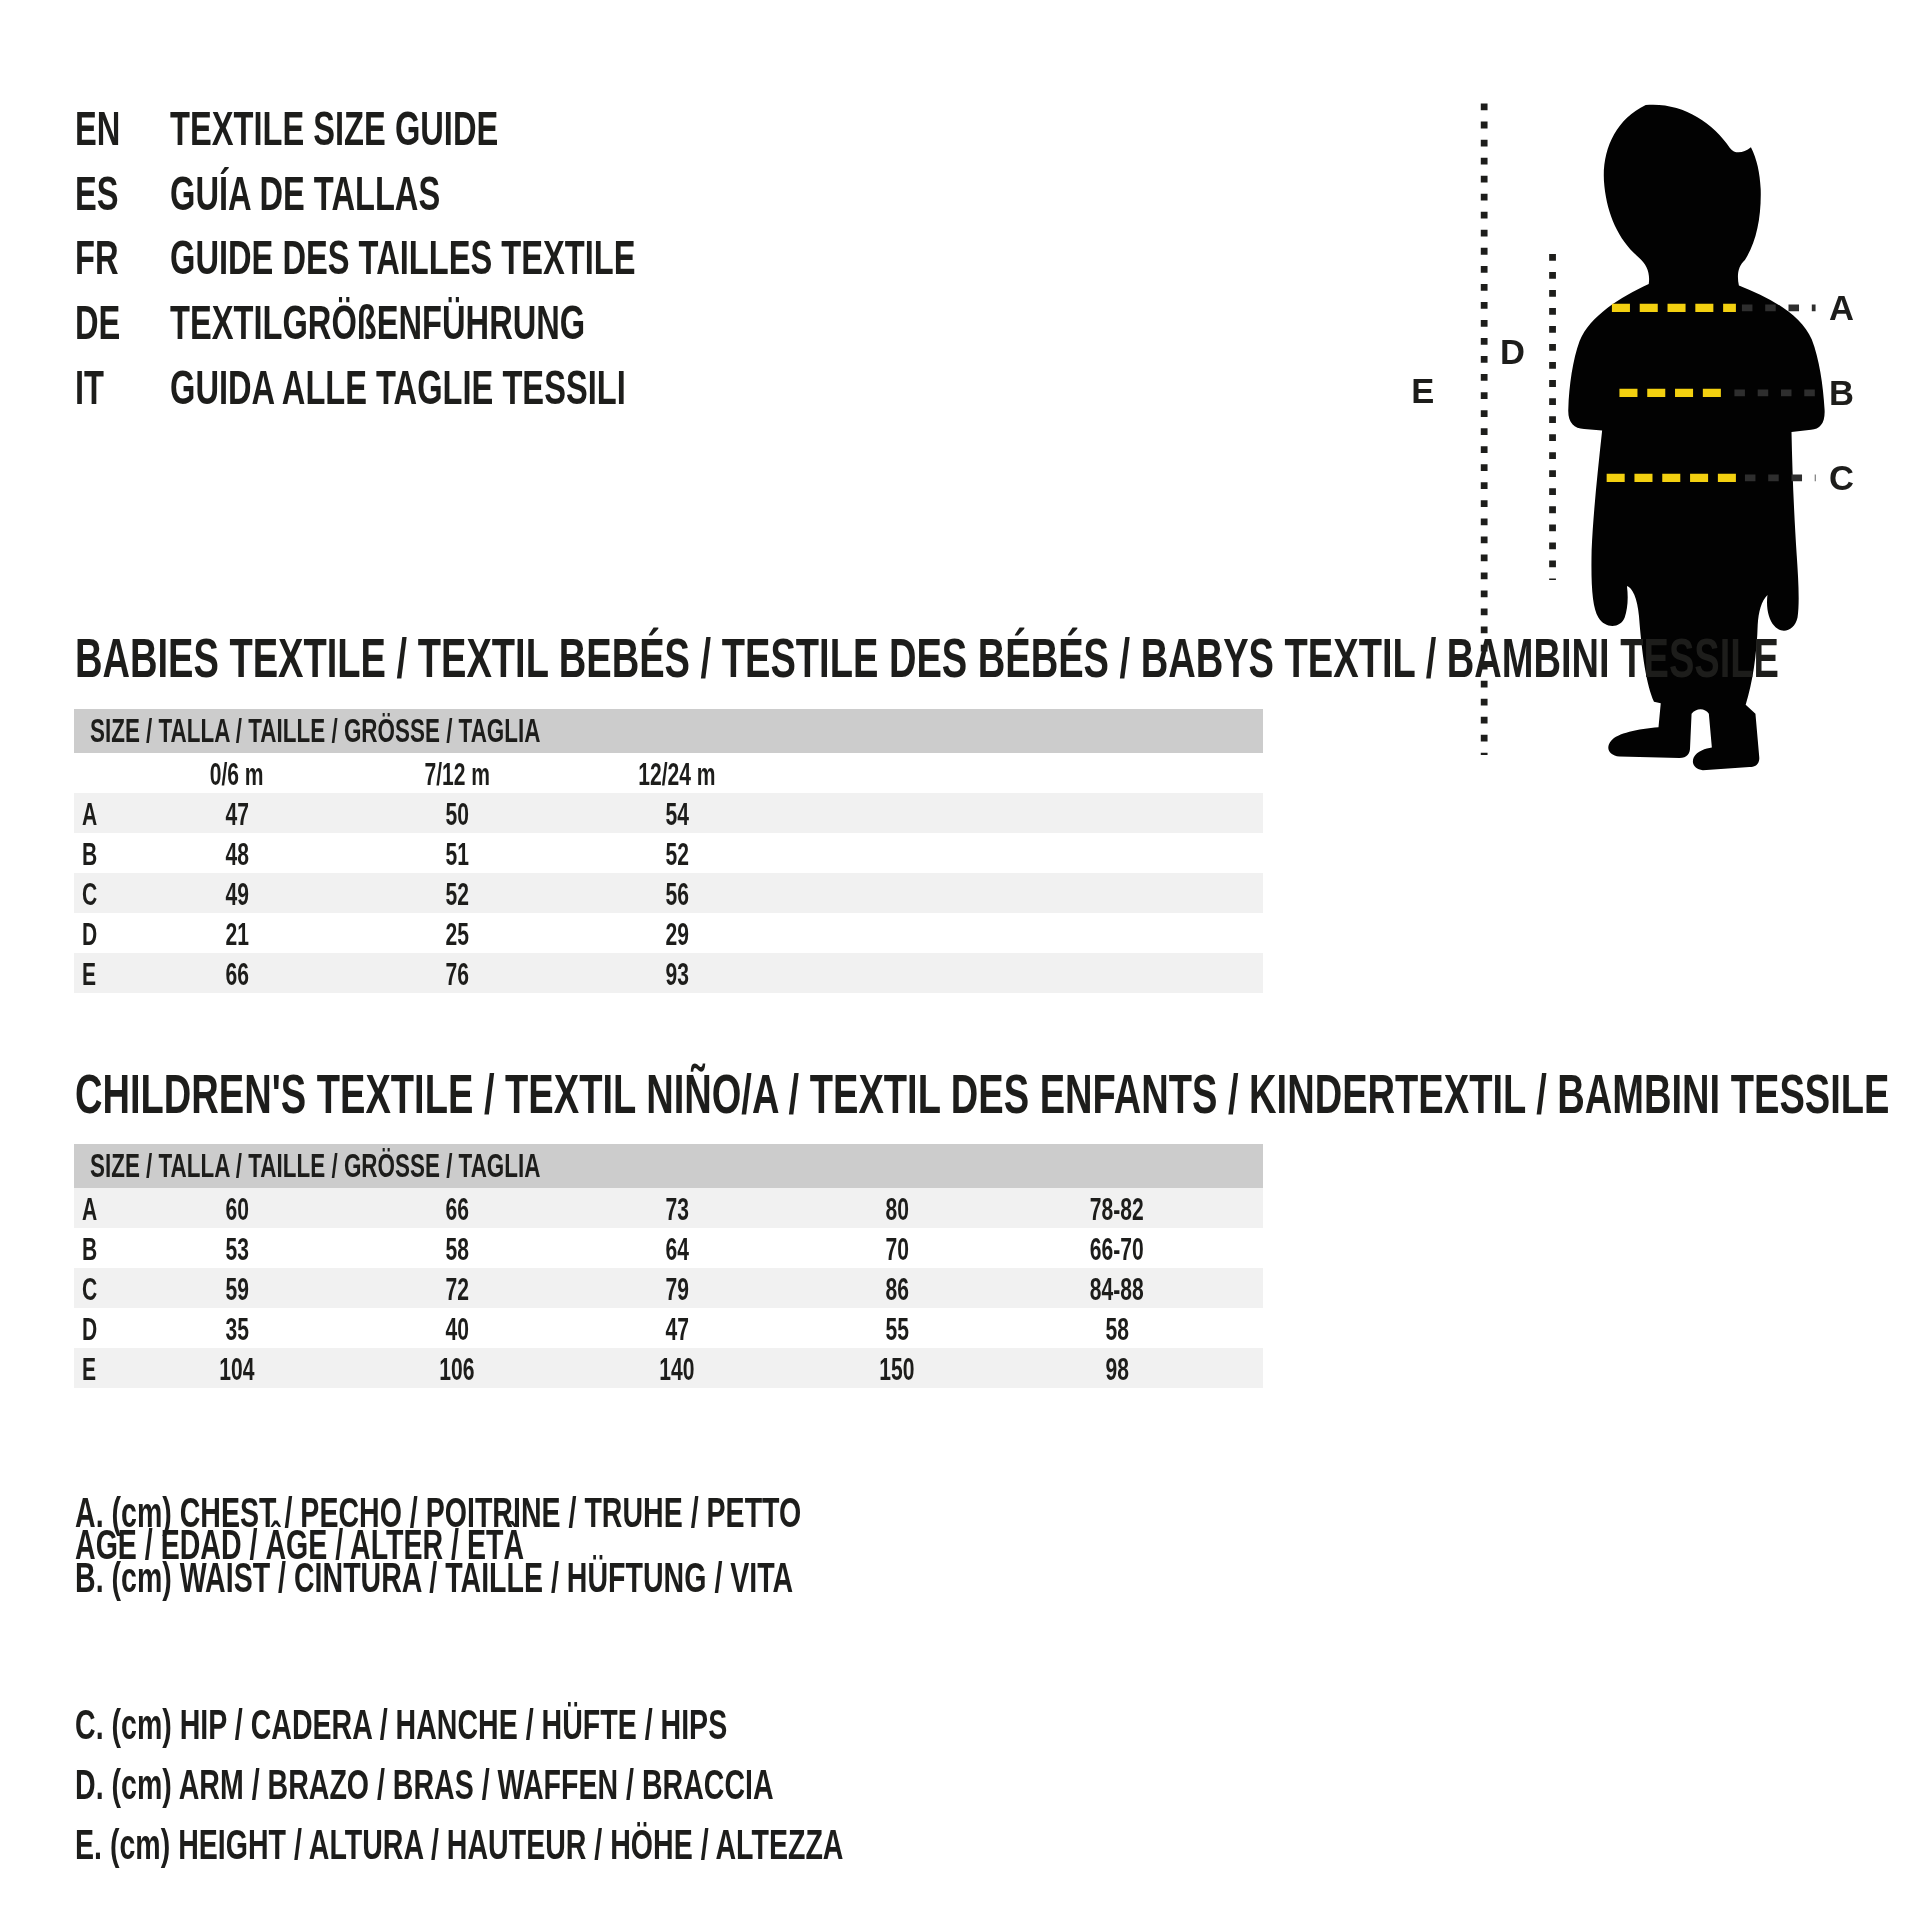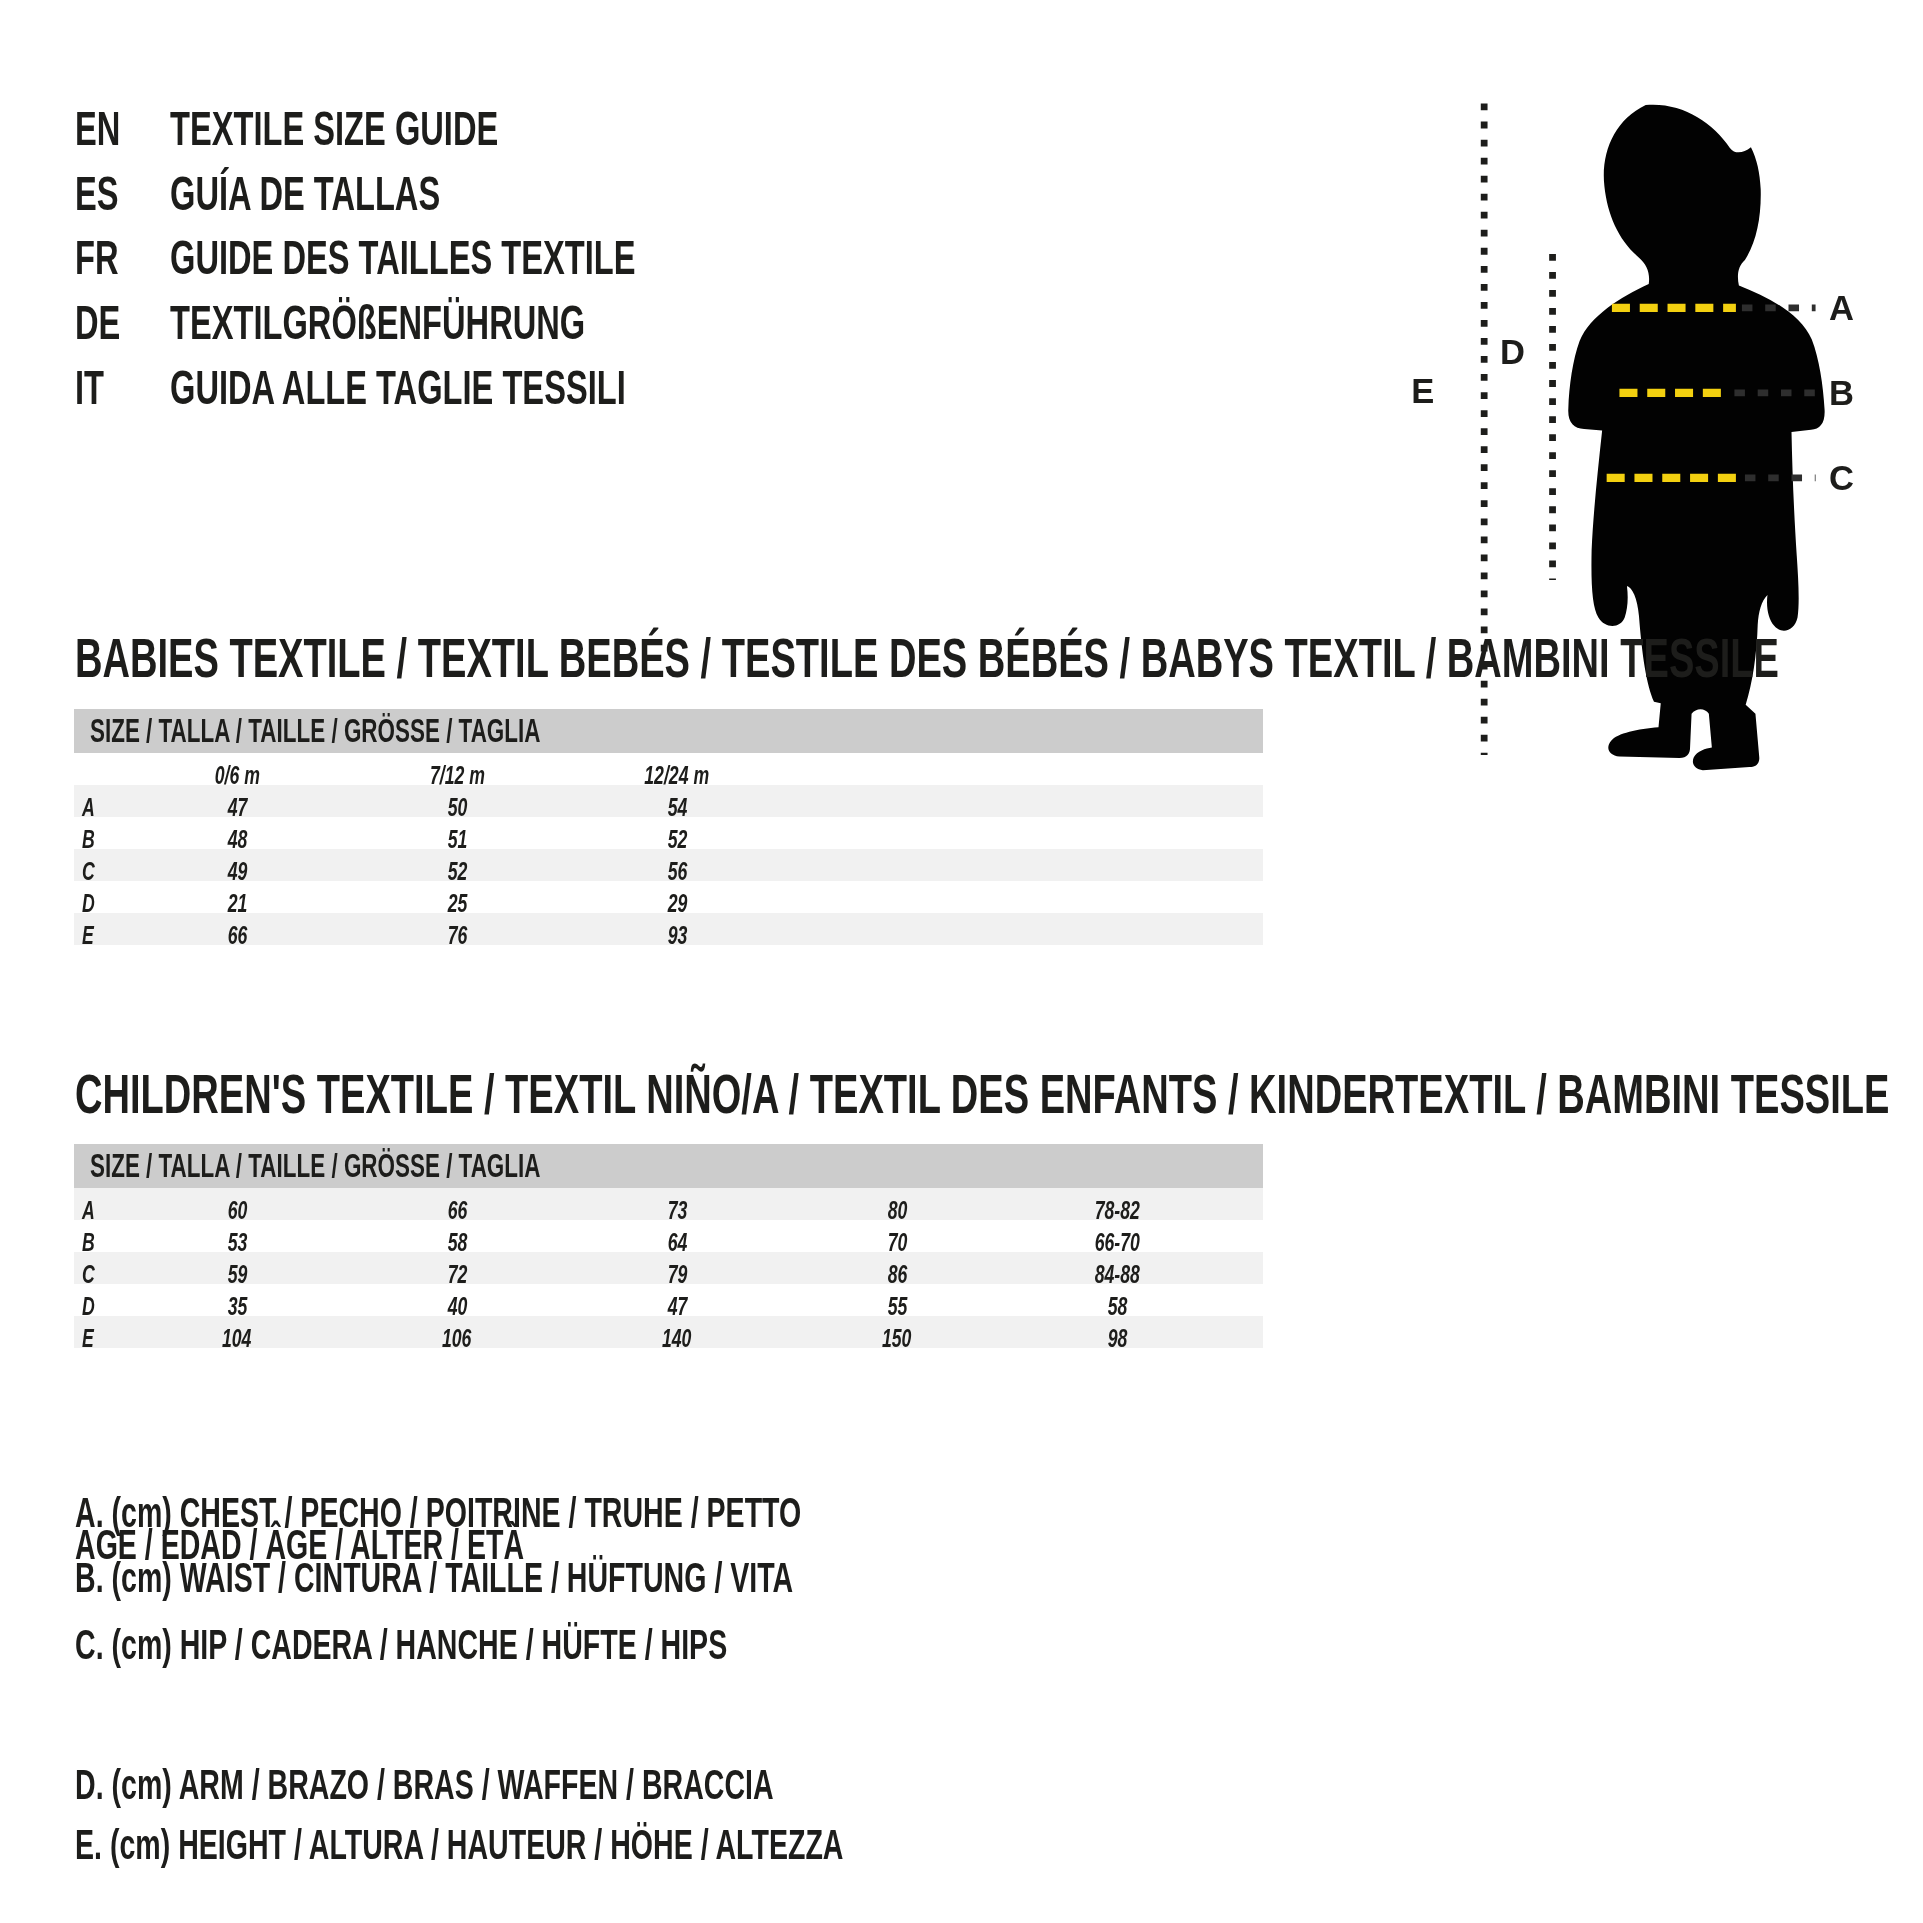--- a/index.html
+++ b/index.html
@@ -20,21 +20,21 @@
   .cnd-c{display:inline-block;transform:scaleX(0.68);transform-origin:50% 50%;white-space:nowrap;font-weight:700;}
   
   .hdr-line{position:absolute;left:75px;height:53px;font-size:48px;line-height:48px;}
   .hdr-code{position:absolute;left:0;top:0;}
   .hdr-title{position:absolute;left:95px;top:0;}
   
   .sec-title{position:absolute;left:75px;font-size:56px;line-height:41px;}
   
   .size-table{position:absolute;left:74px;width:1189px;}
   .bar{height:44px;background:var(--bar-gray);font-size:33px;line-height:44px;padding-left:16px;box-sizing:border-box;}
-  .trow{display:grid;grid-template-columns:53px 220px 220px 220px 220px 220px;height:32px;font-size:26px;line-height:44px;font-style:italic;}
+  .trow{display:grid;grid-template-columns:53px 220px 220px 220px 220px 220px;height:40px;font-size:31px;line-height:44px;}
   .trow .lbl{padding-left:7.5px;text-align:left;}
   .trow .val{text-align:center;}
   .striped{background:var(--stripe-gray);}
   
   .legend-line{position:absolute;left:75px;font-size:42px;line-height:42px;text-align:right;}
   
   .figure{position:absolute;left:1390px;top:60px;width:534px;height:774px;}
   .dotline{stroke:var(--text);stroke-width:9;stroke-dasharray:9 15;fill:none;}
   .yline{stroke:var(--accent-yellow);stroke-width:11;stroke-dasharray:24 13;fill:none;}
   .dline{stroke:var(--dash-dark);stroke-width:9;stroke-dasharray:14 17;fill:none;}
@@ -238,17 +238,17 @@
     <div class="val"><span class="cnd-c">140</span></div>
     <div class="val"><span class="cnd-c">150</span></div>
     <div class="val"><span class="cnd-c">98</span></div>
   </div>
 </div>
 
 <div>
   <div class="legend-line" style="top:1524px"><span class="cnd">AGE / EDAD / ÂGE / ALTER / ETÀ</span></div>
   <div class="legend-line" style="top:1492px"><span class="cnd">A. (cm) CHEST / PECHO / POITRINE / TRUHE / PETTO</span></div>
   <div class="legend-line" style="top:1557px"><span class="cnd">B. (cm) WAIST / CINTURA / TAILLE / HÜFTUNG / VITA</span></div>
-  <div class="legend-line" style="top:1624px"><span class="cnd">C. (cm) HIP / CADERA / HANCHE / HÜFTE / HIPS</span></div>
+  <div class="legend-line" style="top:1704px"><span class="cnd">C. (cm) HIP / CADERA / HANCHE / HÜFTE / HIPS</span></div>
   <div class="legend-line" style="top:1764px"><span class="cnd">D. (cm) ARM / BRAZO / BRAS / WAFFEN / BRACCIA</span></div>
   <div class="legend-line" style="top:1824px"><span class="cnd">E. (cm) HEIGHT / ALTURA / HAUTEUR / HÖHE / ALTEZZA</span></div>
 </div>
 
 
 </body></html>

